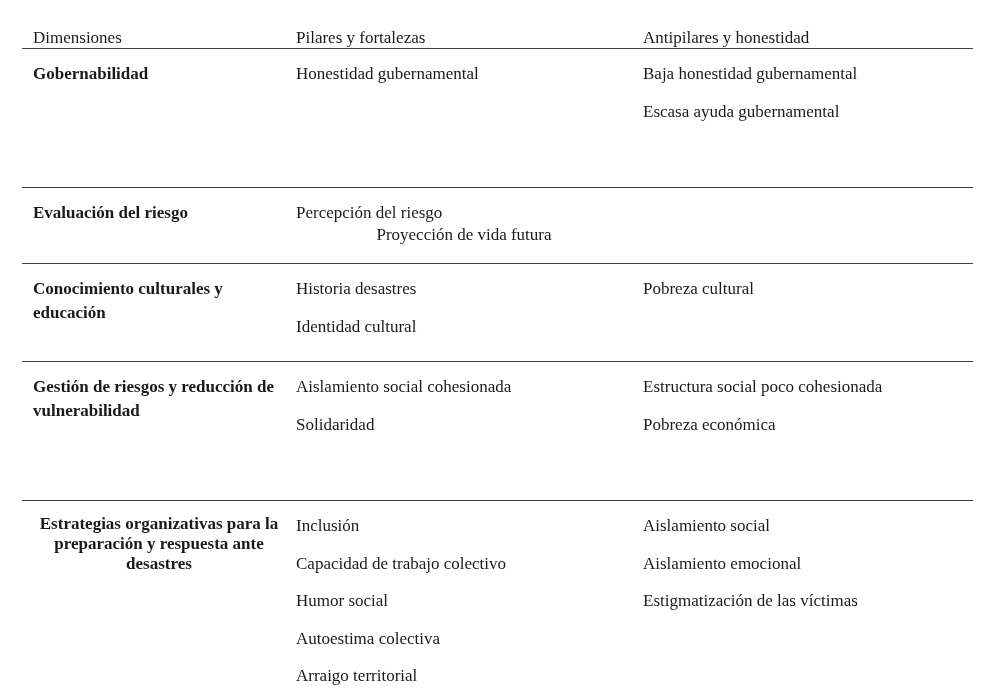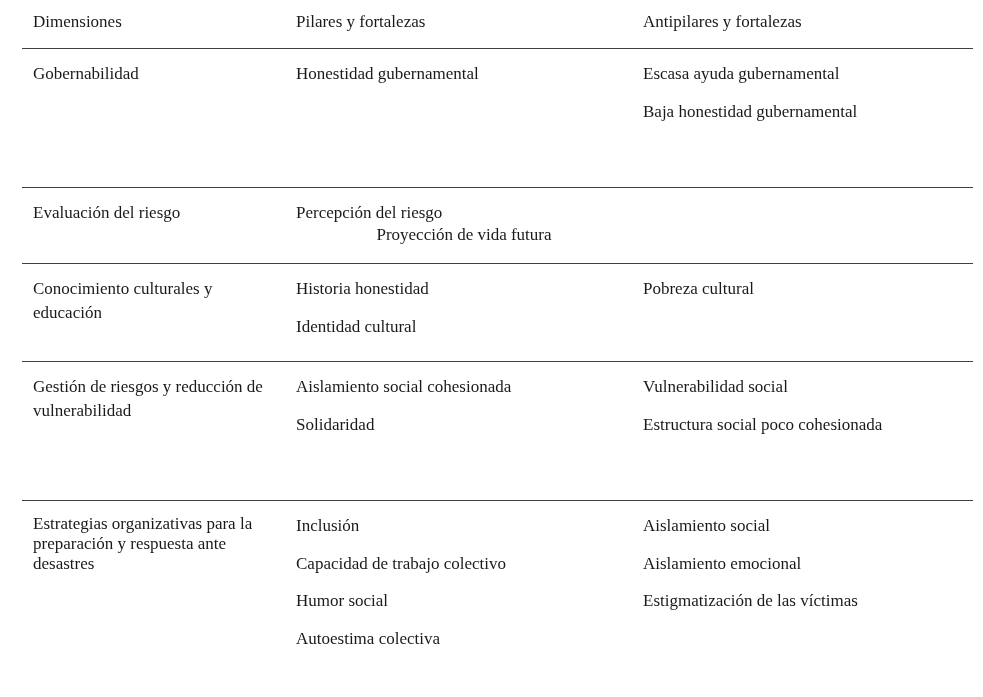--- a/index.html
+++ b/index.html
@@ -31,111 +31,114 @@
       border-bottom: none;
     }
     .cell {
       padding-left: 11px;
     }
     .header .cell {
       padding-top: 12px;
       height: 33px;
       box-sizing: border-box;
       line-height: 20px;
+      margin-top: 16px;
     }
     .header {
       height: 48px;
       align-items: start;
     }
     .item {
       line-height: 20px;
       margin-bottom: 17.5px;
     }
     .dim {
       line-height: 24px;
       margin-top: -2px;
+      font-weight: bold;
     }
     .r1 { height: 138px; }
     .r2 { height: 75px; }
     .r3 { height: 97px; }
     .r4 { height: 138px; }
     .r5 { height: 201px; }
     .body-row .cell { padding-top: 15px; }
     .r2 .cell .stack-line { line-height: 24px; margin-top: -2px; }
   </style>
 </head>
 <body>
 
 <div class="table">
 
   <div class="row header">
     <div class="cell">Dimensiones</div>
     <div class="cell">Pilares y fortalezas</div>
-    <div class="cell">Antipilares y fortalezas</div>
+    <div class="cell">Antipilares y honestidad</div>
   </div>
 
   <div class="row body-row r1">
     <div class="cell">
       <div class="dim">Gobernabilidad</div>
     </div>
     <div class="cell">
       <div class="item">Honestidad gubernamental</div>
     </div>
     <div class="cell">
+      <div class="item">Baja honestidad gubernamental</div>
       <div class="item">Escasa ayuda gubernamental</div>
-      <div class="item">Baja honestidad gubernamental</div>
     </div>
   </div>
 
   <div class="row body-row r2">
     <div class="cell">
       <div class="dim">Evaluación del riesgo</div>
     </div>
     <div class="cell">
       <div class="stack-line">Percepción del riesgo</div>
       <div class="stack-line" style="margin-top:0;line-height:20px;text-align:center;">Proyección de vida futura</div>
     </div>
   </div>
 
   <div class="row body-row r3">
     <div class="cell">
       <div class="dim">Conocimiento culturales y educación</div>
     </div>
     <div class="cell">
-      <div class="item">Historia honestidad</div>
+      <div class="item">Historia desastres</div>
       <div class="item">Identidad cultural</div>
     </div>
     <div class="cell">
       <div class="item">Pobreza cultural</div>
     </div>
   </div>
 
   <div class="row body-row r4">
     <div class="cell">
       <div class="dim">Gestión de riesgos y reducción de vulnerabilidad</div>
     </div>
     <div class="cell">
       <div class="item">Aislamiento social cohesionada</div>
       <div class="item">Solidaridad</div>
     </div>
     <div class="cell">
-      <div class="item">Vulnerabilidad social</div>
       <div class="item">Estructura social poco cohesionada</div>
+      <div class="item">Pobreza económica</div>
     </div>
   </div>
 
   <div class="row body-row r5 last">
     <div class="cell">
-      <div class="dim" style="line-height:20px;">Estrategias organizativas para la preparación y respuesta ante desastres</div>
+      <div class="dim" style="line-height:20px;text-align:center;">Estrategias organizativas para la preparación y respuesta ante desastres</div>
     </div>
     <div class="cell">
       <div class="item">Inclusión</div>
       <div class="item">Capacidad de trabajo colectivo</div>
       <div class="item">Humor social</div>
       <div class="item">Autoestima colectiva</div>
+      <div class="item">Arraigo territorial</div>
     </div>
     <div class="cell">
       <div class="item">Aislamiento social</div>
       <div class="item">Aislamiento emocional</div>
       <div class="item">Estigmatización de las víctimas</div>
     </div>
   </div>
 
 </div>
 

